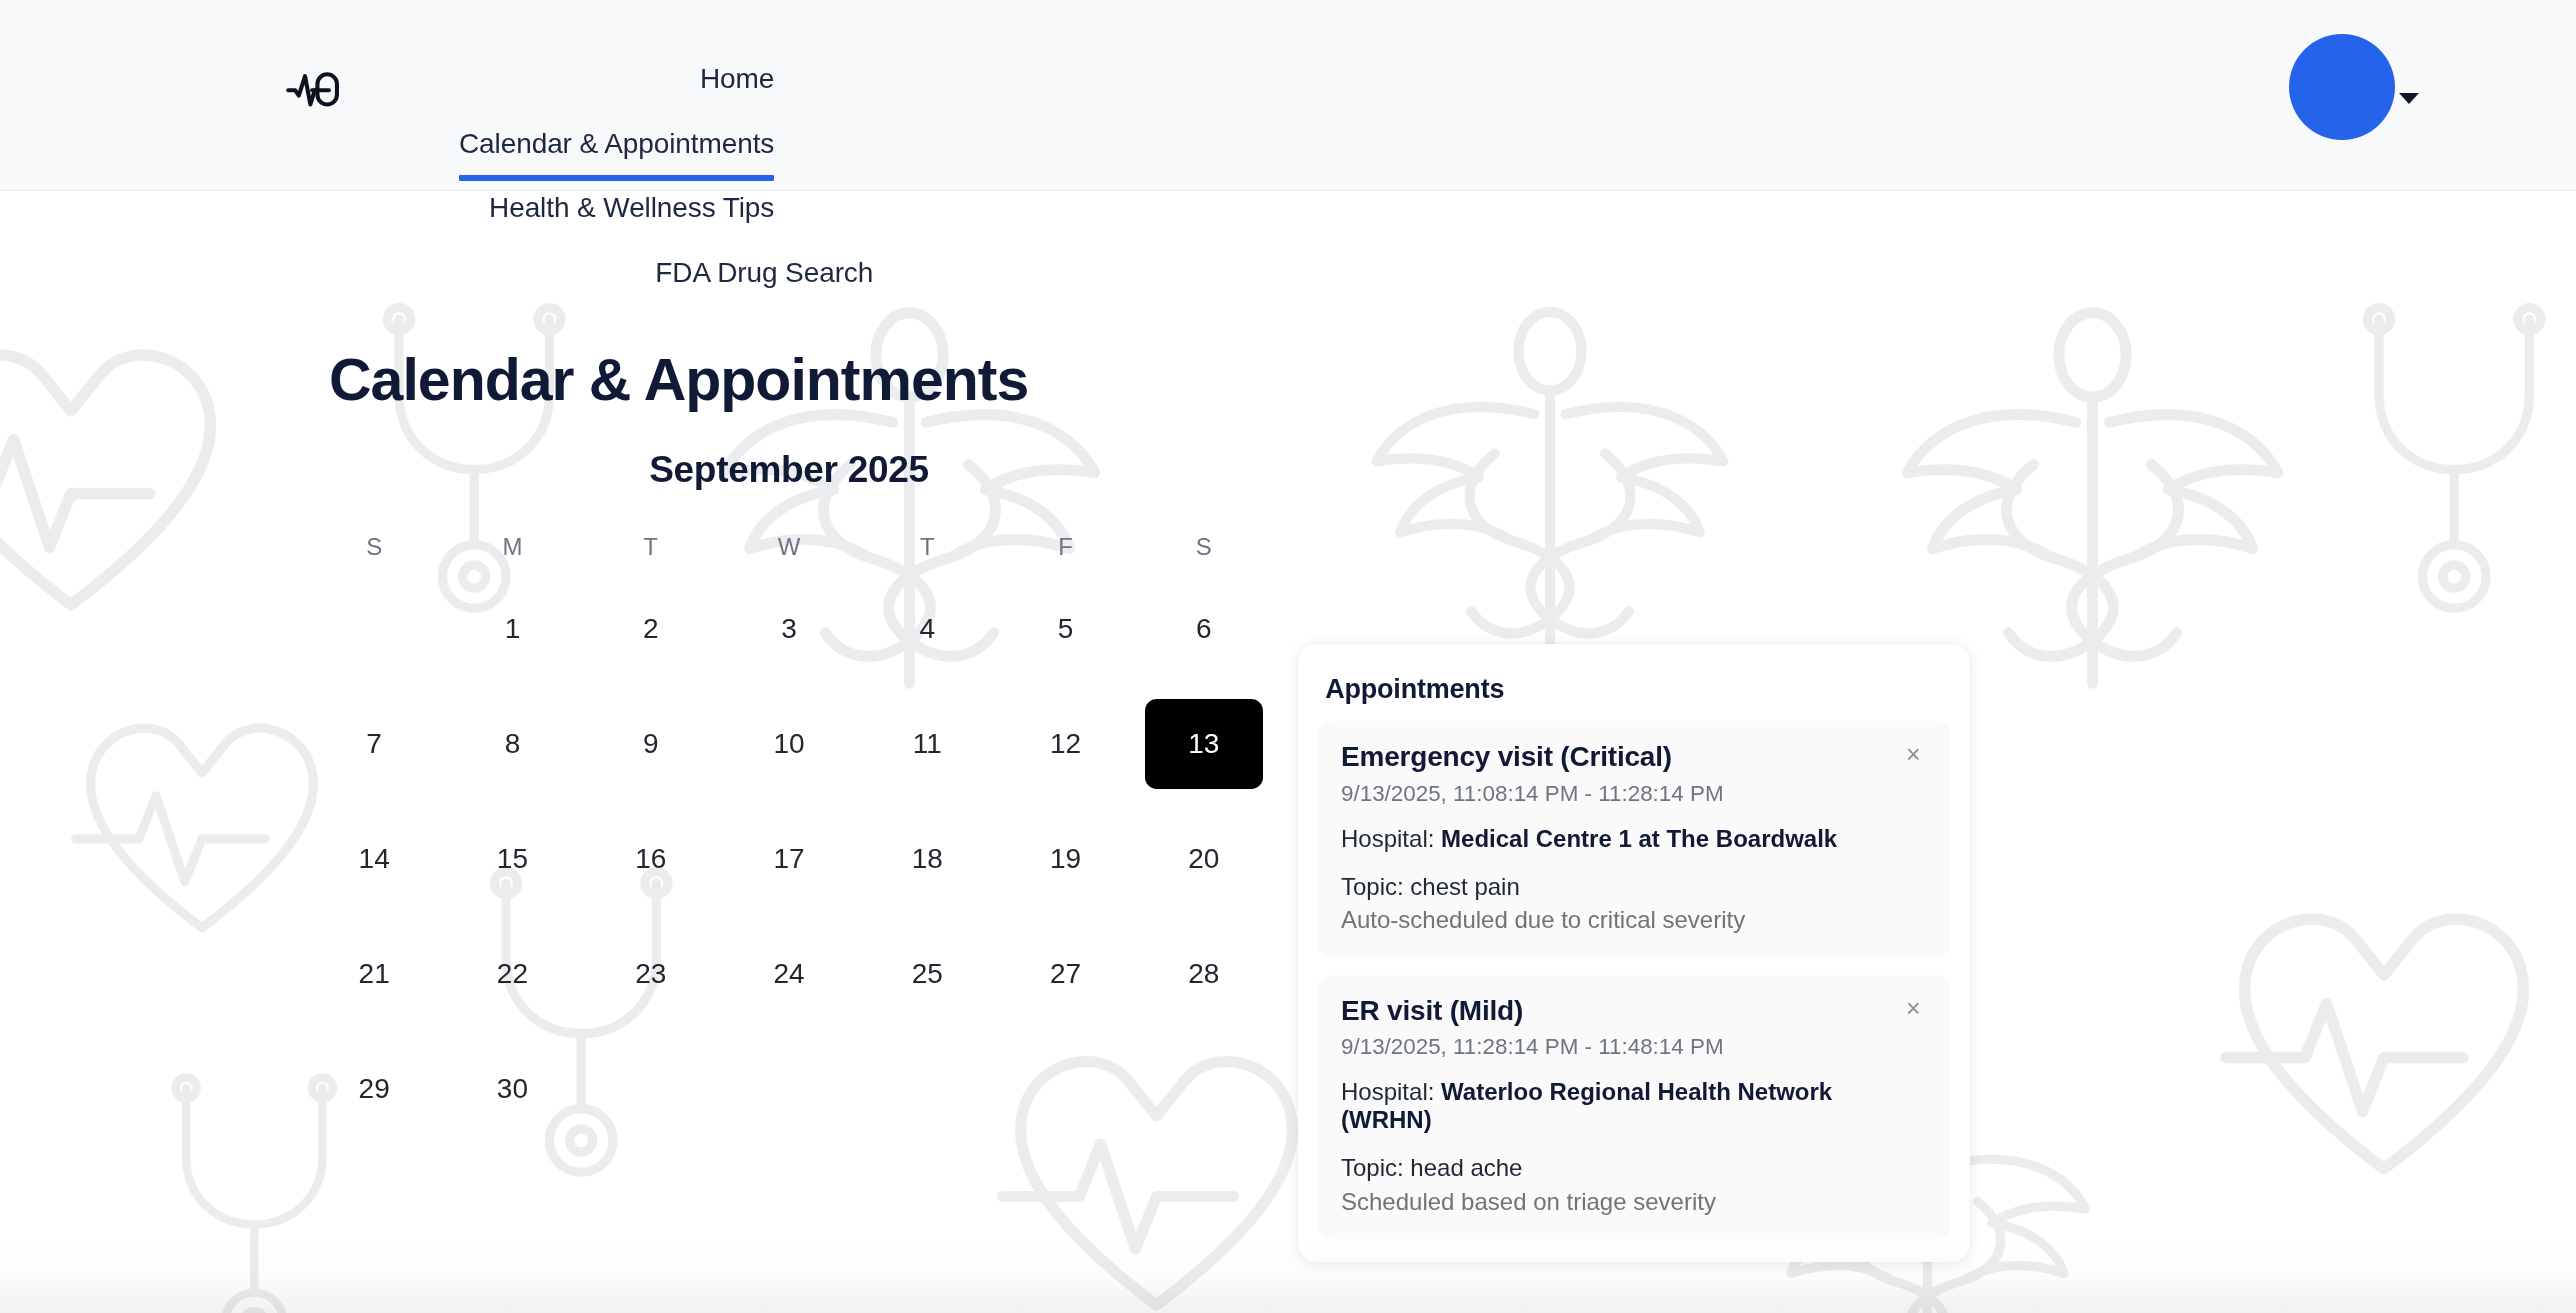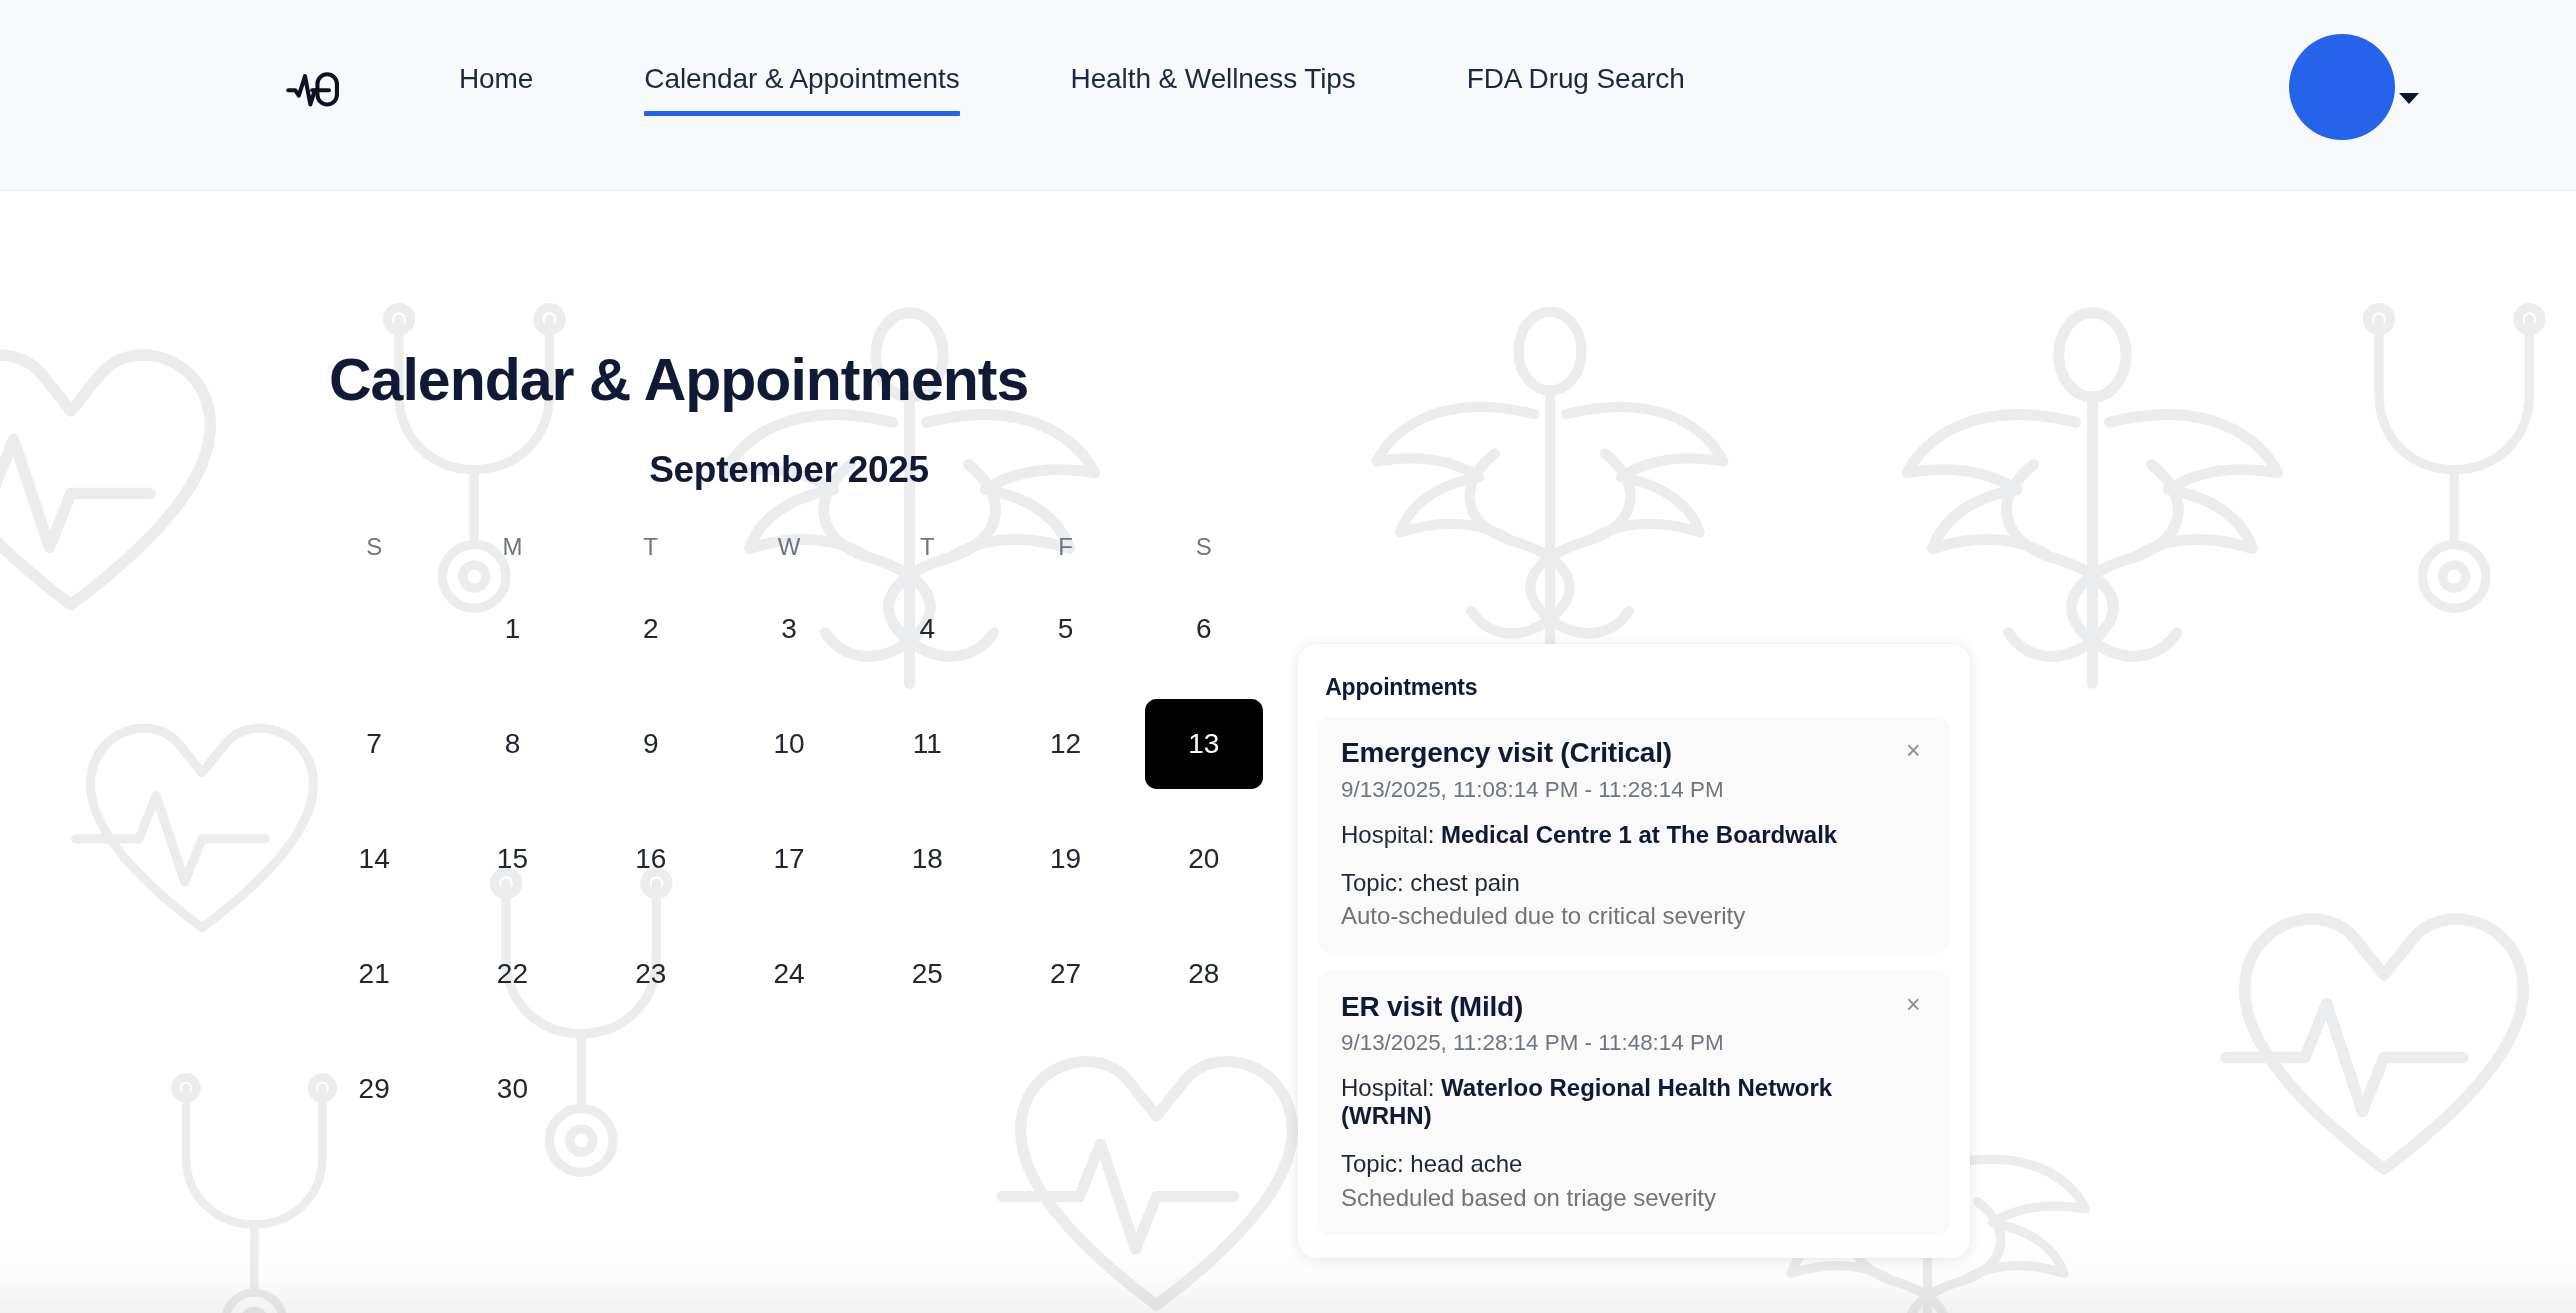--- a/index.html
+++ b/index.html
@@ -64,21 +64,22 @@
     justify-content: center;
     color: #0c1220;
   }
 
   .nav-links {
     position: absolute;
     left: 459px;
     top: 56px;
     display: flex;
     align-items: flex-end;
-    gap: 12px;
+    gap: 4px;
+    flex-direction: column;
   }
 
   .nav-link {
     position: relative;
     font-size: 28px;
     line-height: 1.25;
     color: #1d2840;
     padding: 5.4px 0 20px 0;
     margin-right: 99px;
     cursor: pointer;
@@ -207,21 +208,21 @@
     top: 453px;
     width: 672px;
     background: #ffffff;
     border-radius: 18px;
     box-shadow: 0 1.8px 14.3px rgba(15, 23, 42, 0.09), 0 0 1.8px rgba(15,23,42,0.05);
     padding: 25px 20px 23px 20px;
     z-index: 4;
   }
 
   .panel-title {
-    font-size: 23px;
+    font-size: 27px;
     font-weight: bold;
     color: #101936;
     margin: 5.4px 0 16px 7.2px;
     letter-spacing: -0.2px;
   }
 
   .appt-card {
     position: relative;
     background: #fafafa;
     border-radius: 12.5px;

